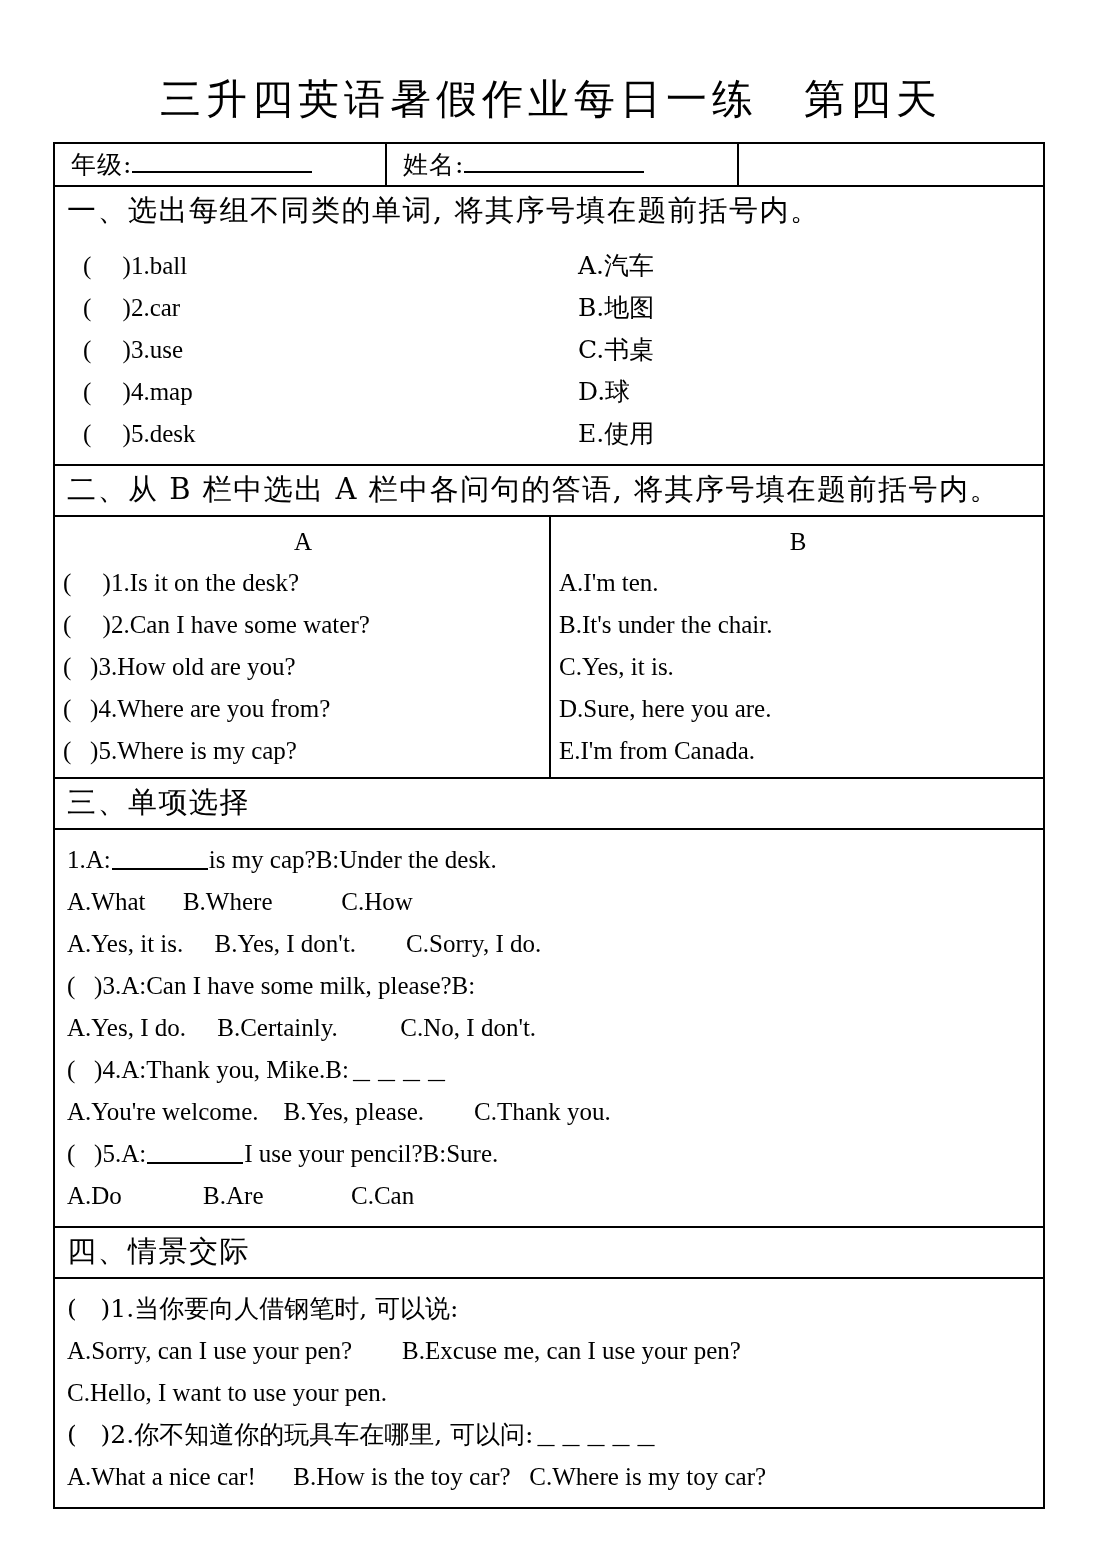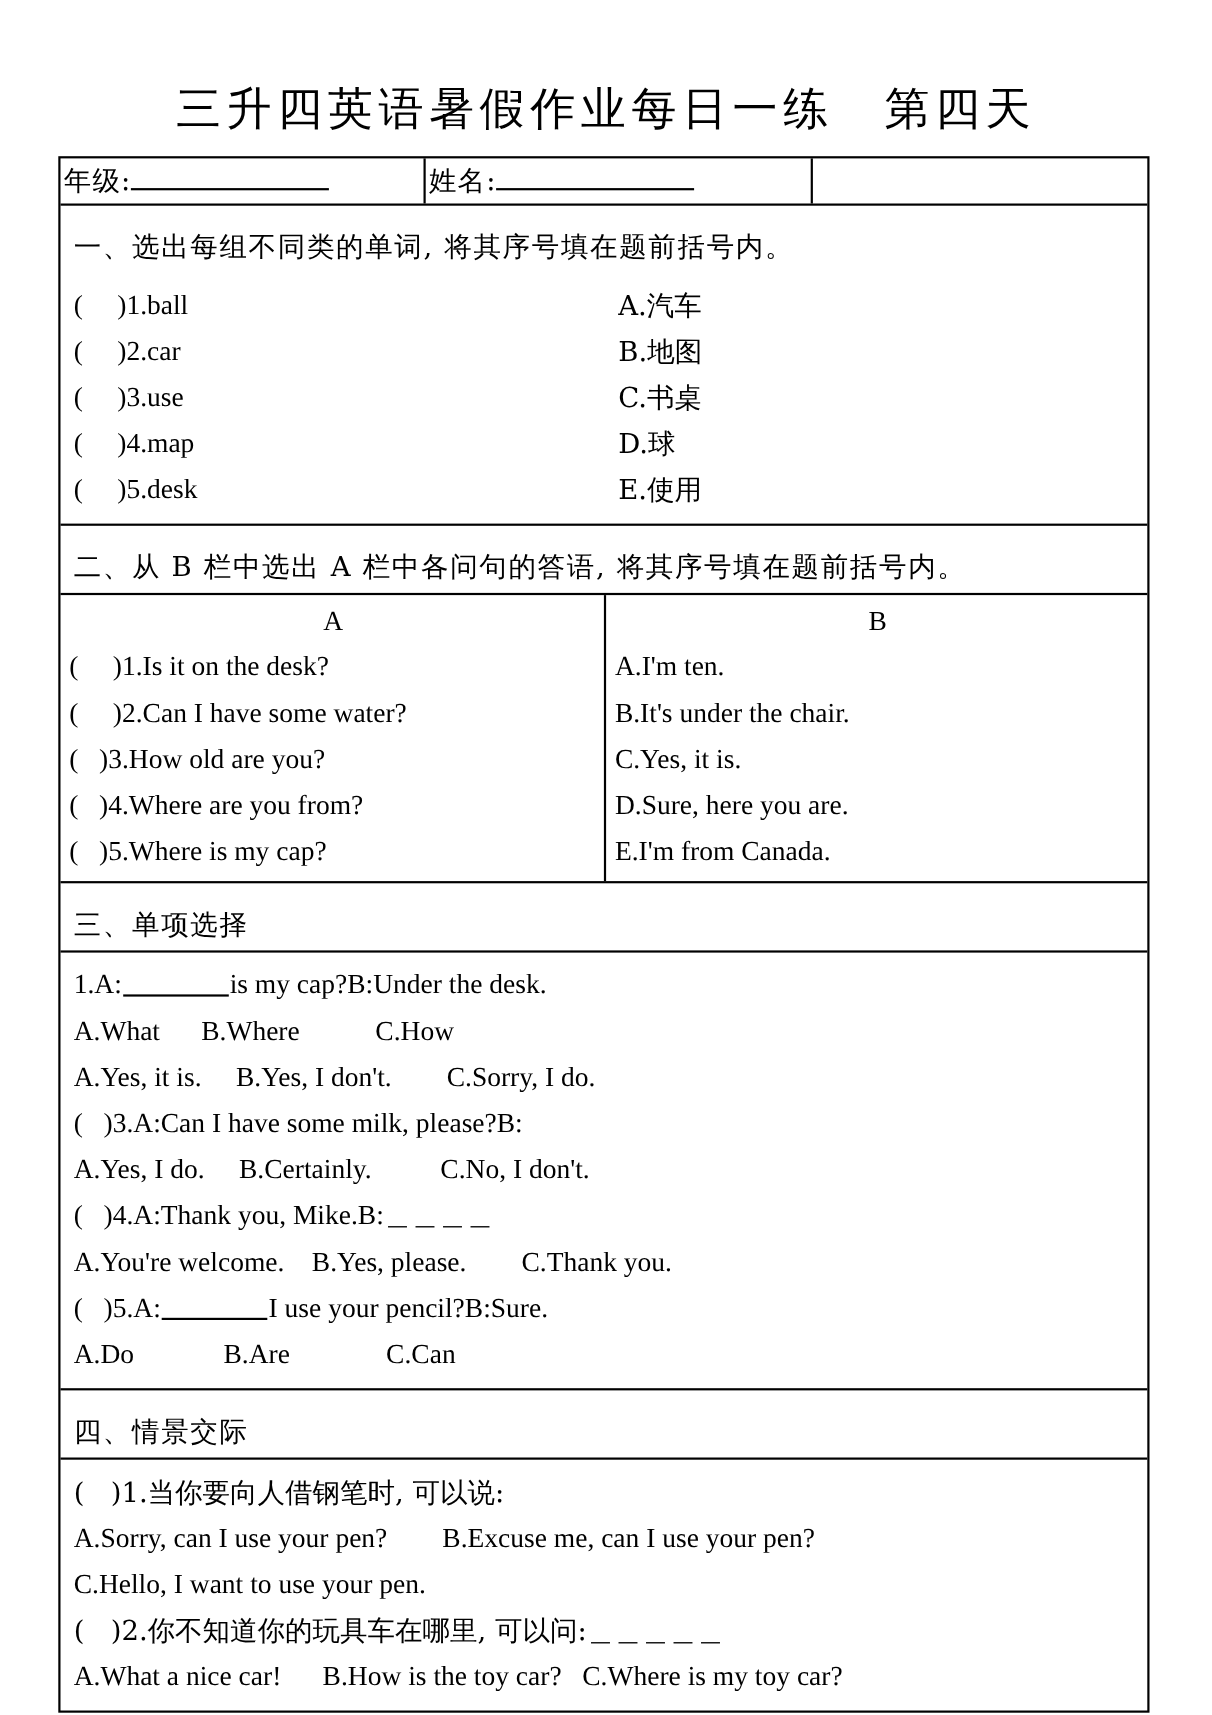--- a/index.html
+++ b/index.html
@@ -59,21 +59,21 @@
     width: 100%;
     box-sizing: border-box;
     height: 41px;
     align-items: center;
   }
   .info-cell {
     display: flex;
     align-items: baseline;
     height: 100%;
     box-sizing: border-box;
-    padding-left: 3px;
+    padding-left: 16px;
     padding-top: 4px;
     font-size: 26px;
     letter-spacing: 1px;
     white-space: nowrap;
   }
   .info-cell.c1 { width: 332px; border-right: 2px solid #000; }
   .info-cell.c2 { width: 352px; border-right: 2px solid #000; }
   .info-cell.c3 { width: 341px; }
   .info-label {
     font-family: "DejaVu Serif", "Liberation Serif", serif;
@@ -86,43 +86,44 @@
     vertical-align: bottom;
   }
   .info-cell.c1 .blank-ul { width: 180px; }
   .info-cell.c2 .blank-ul { width: 180px; }
   .info-cell.c3 .blank-ul { width: 185px; }
 
   
   .sec-head {
     box-sizing: border-box;
     width: 100%;
-    padding: 22px 10px 7px 12px;
+    padding: 5px 10px 7px 12px;
     font-family: "DejaVu Serif", "Liberation Serif", serif;
-    font-size: 25px;
+    font-size: 29px;
     letter-spacing: 1.5px;
     line-height: 1.28;
     white-space: nowrap;
   }
 
   
   .sec-body {
     box-sizing: border-box;
     width: 100%;
     padding: 8px 10px 10px 12px;
   }
 
   
   .s1-line {
     display: flex;
     font-size: 25px;
     line-height: 1.0;
     height: 42px;
     align-items: center;
     white-space: pre;
+    margin-left: 16px;
   }
   .s1-left { width: 495px; }
   .s1-right { width: auto; }
   .zh { font-family: "DejaVu Serif", "Liberation Serif", serif; }
   .en { font-family: "Liberation Serif", "DejaVu Serif", serif; }
 
   
   .match {
     display: flex;
     width: 100%;

